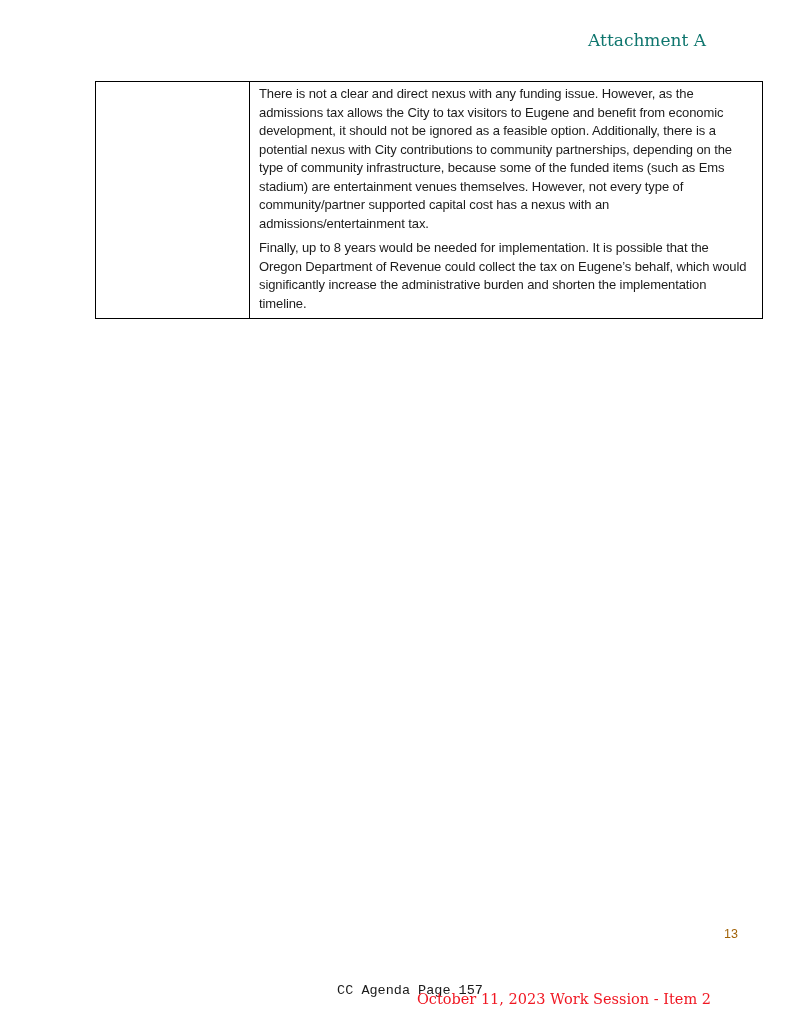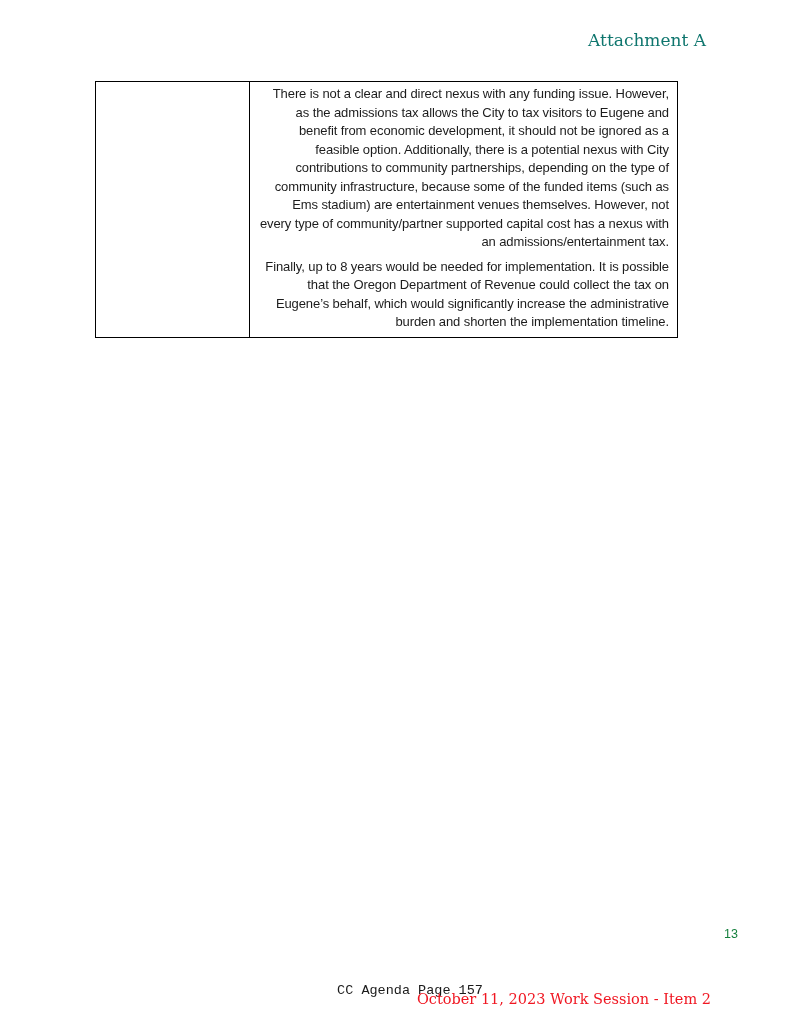--- a/index.html
+++ b/index.html
@@ -23,24 +23,23 @@
     top: 30px;
     right: 94px;
     font-family: "DejaVu Serif", "Liberation Serif", serif;
     font-size: 17px;
     color: #0f766e;
   }
   table.doc-table {
     position: absolute;
     left: 95px;
     top: 81px;
-    width: 583px;
+    width: 668px;
     border-collapse: collapse;
     table-layout: fixed;
-    text-align: right;
   }
   table.doc-table td {
     border: 1.5px solid #000000;
     vertical-align: top;
   }
   td.cell-left {
     width: 154px;
   }
   td.cell-right {
     padding: 3px 8px 5px 9px;
@@ -55,21 +54,21 @@
   }
   td.cell-right p:last-child {
     margin-bottom: 0;
   }
   .page-number {
     position: absolute;
     top: 927px;
     right: 62px;
     font-family: "Liberation Sans", sans-serif;
     font-size: 12.5px;
-    color: #15803d;
+    color: #a16207;
   }
   .footer-center {
     position: absolute;
     top: 983px;
     left: 0;
     width: 800px;
     text-align: center;
     font-family: Liberation Mono, monospace;
     font-size: 13.5px;
     color: #1a1a1a;

